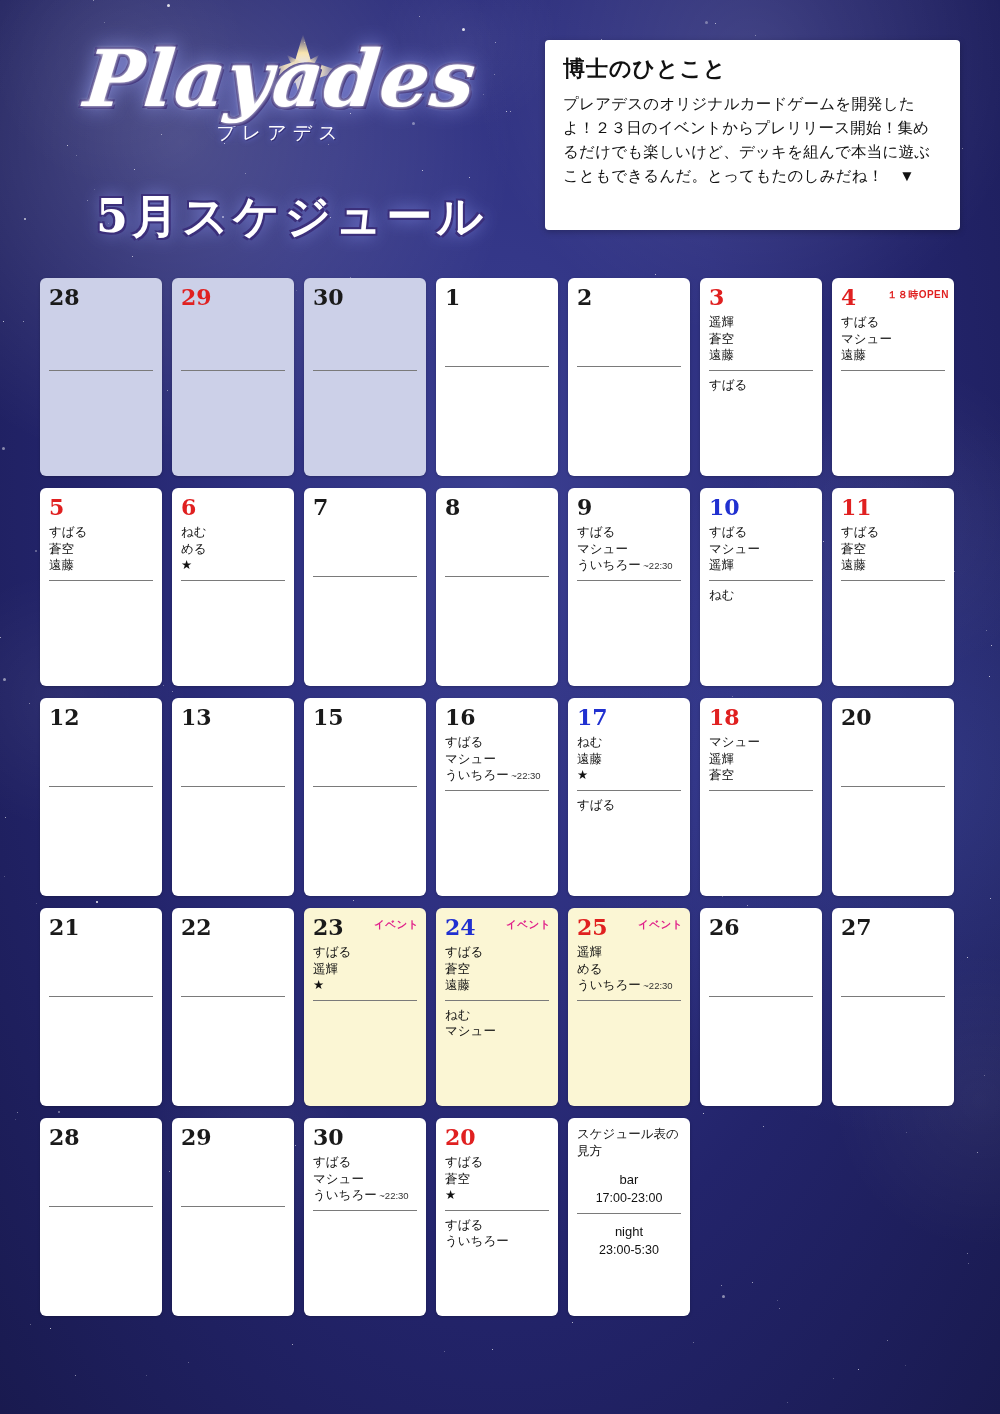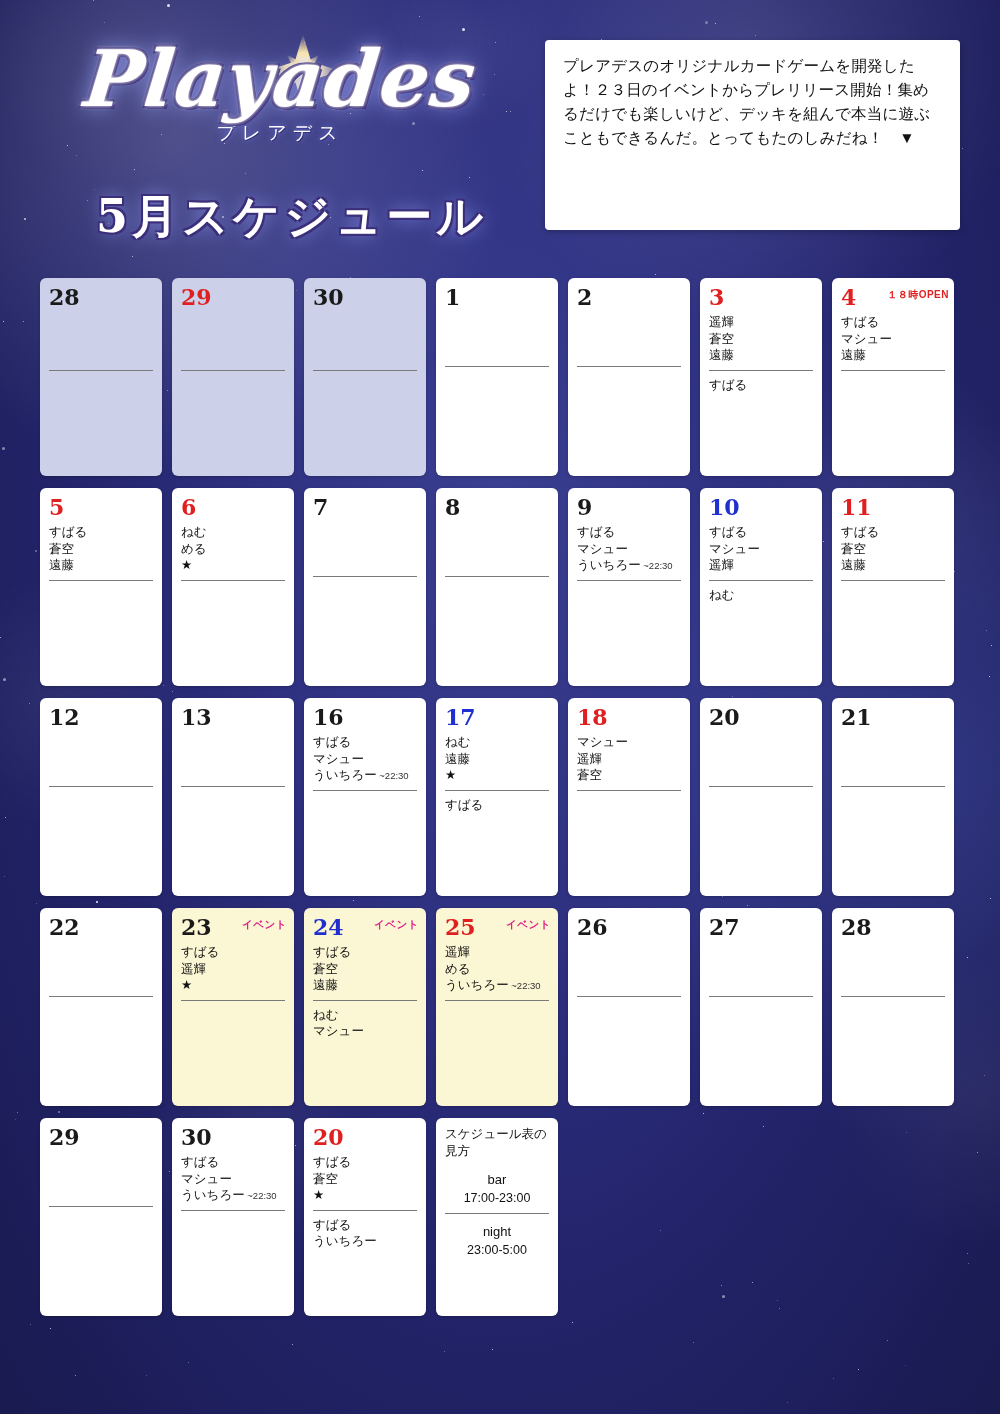--- a/index.html
+++ b/index.html
@@ -390,20 +390,21 @@
 
 <div class="header">
   <div class="logo-wrap">
     <div class="logo-star"></div>
     <div class="logo-text">Playades</div>
     <div class="logo-sub">プレアデス</div>
   </div>
   <div class="month-title">5月スケジュール</div>
 
   <div class="note">
+    <h2>博士のひとこと</h2>
     <p>プレアデスのオリジナルカードゲームを開発したよ！２３日のイベントからプレリリース開始！集めるだけでも楽しいけど、デッキを組んで本当に遊ぶこともできるんだ。とってもたのしみだね！　▼</p>
   </div>
 </div>
 
 <div class="grid" id="grid">
     <div class="cell prev">
       <div class="daynum">28</div>
       <div class="names"></div>
       <hr class="rule">
       <div class="names2"></div>
@@ -520,20 +521,26 @@
       <div class="names2"></div>
     </div>
     <div class="cell">
       <div class="daynum">12</div>
       <div class="names"></div>
       <hr class="rule" style="margin-top: 58px;">
       <div class="names2"></div>
     </div>
     <div class="cell">
       <div class="daynum">13</div>
+      <div class="names"></div>
+      <hr class="rule" style="margin-top: 58px;">
+      <div class="names2"></div>
+    </div>
+    <div class="cell">
+      <div class="daynum">15</div>
       <div class="names"></div>
       <hr class="rule" style="margin-top: 58px;">
       <div class="names2"></div>
     </div>
     <div class="cell">
       <div class="daynum">16</div>
       <div class="names">
         <div>すばる</div>
         <div>マシュー</div>
         <div><span>ういちろー</span><span class="time"> ~22:30</span></div>
@@ -663,15 +670,15 @@
         <div>すばる</div>
         <div>ういちろー</div>
       </div>
     </div>
     <div class="cell legend">
       <div class="ltitle">スケジュール表の見方</div>
       <div class="lbig">bar</div>
       <div class="lsmall">17:00-23:00</div>
       <hr>
       <div class="lbig2">night</div>
-      <div class="lsmall">23:00-5:00</div>
+      <div class="lsmall">23:00-5:30</div>
     </div>
   </div>
 
 </body></html>

